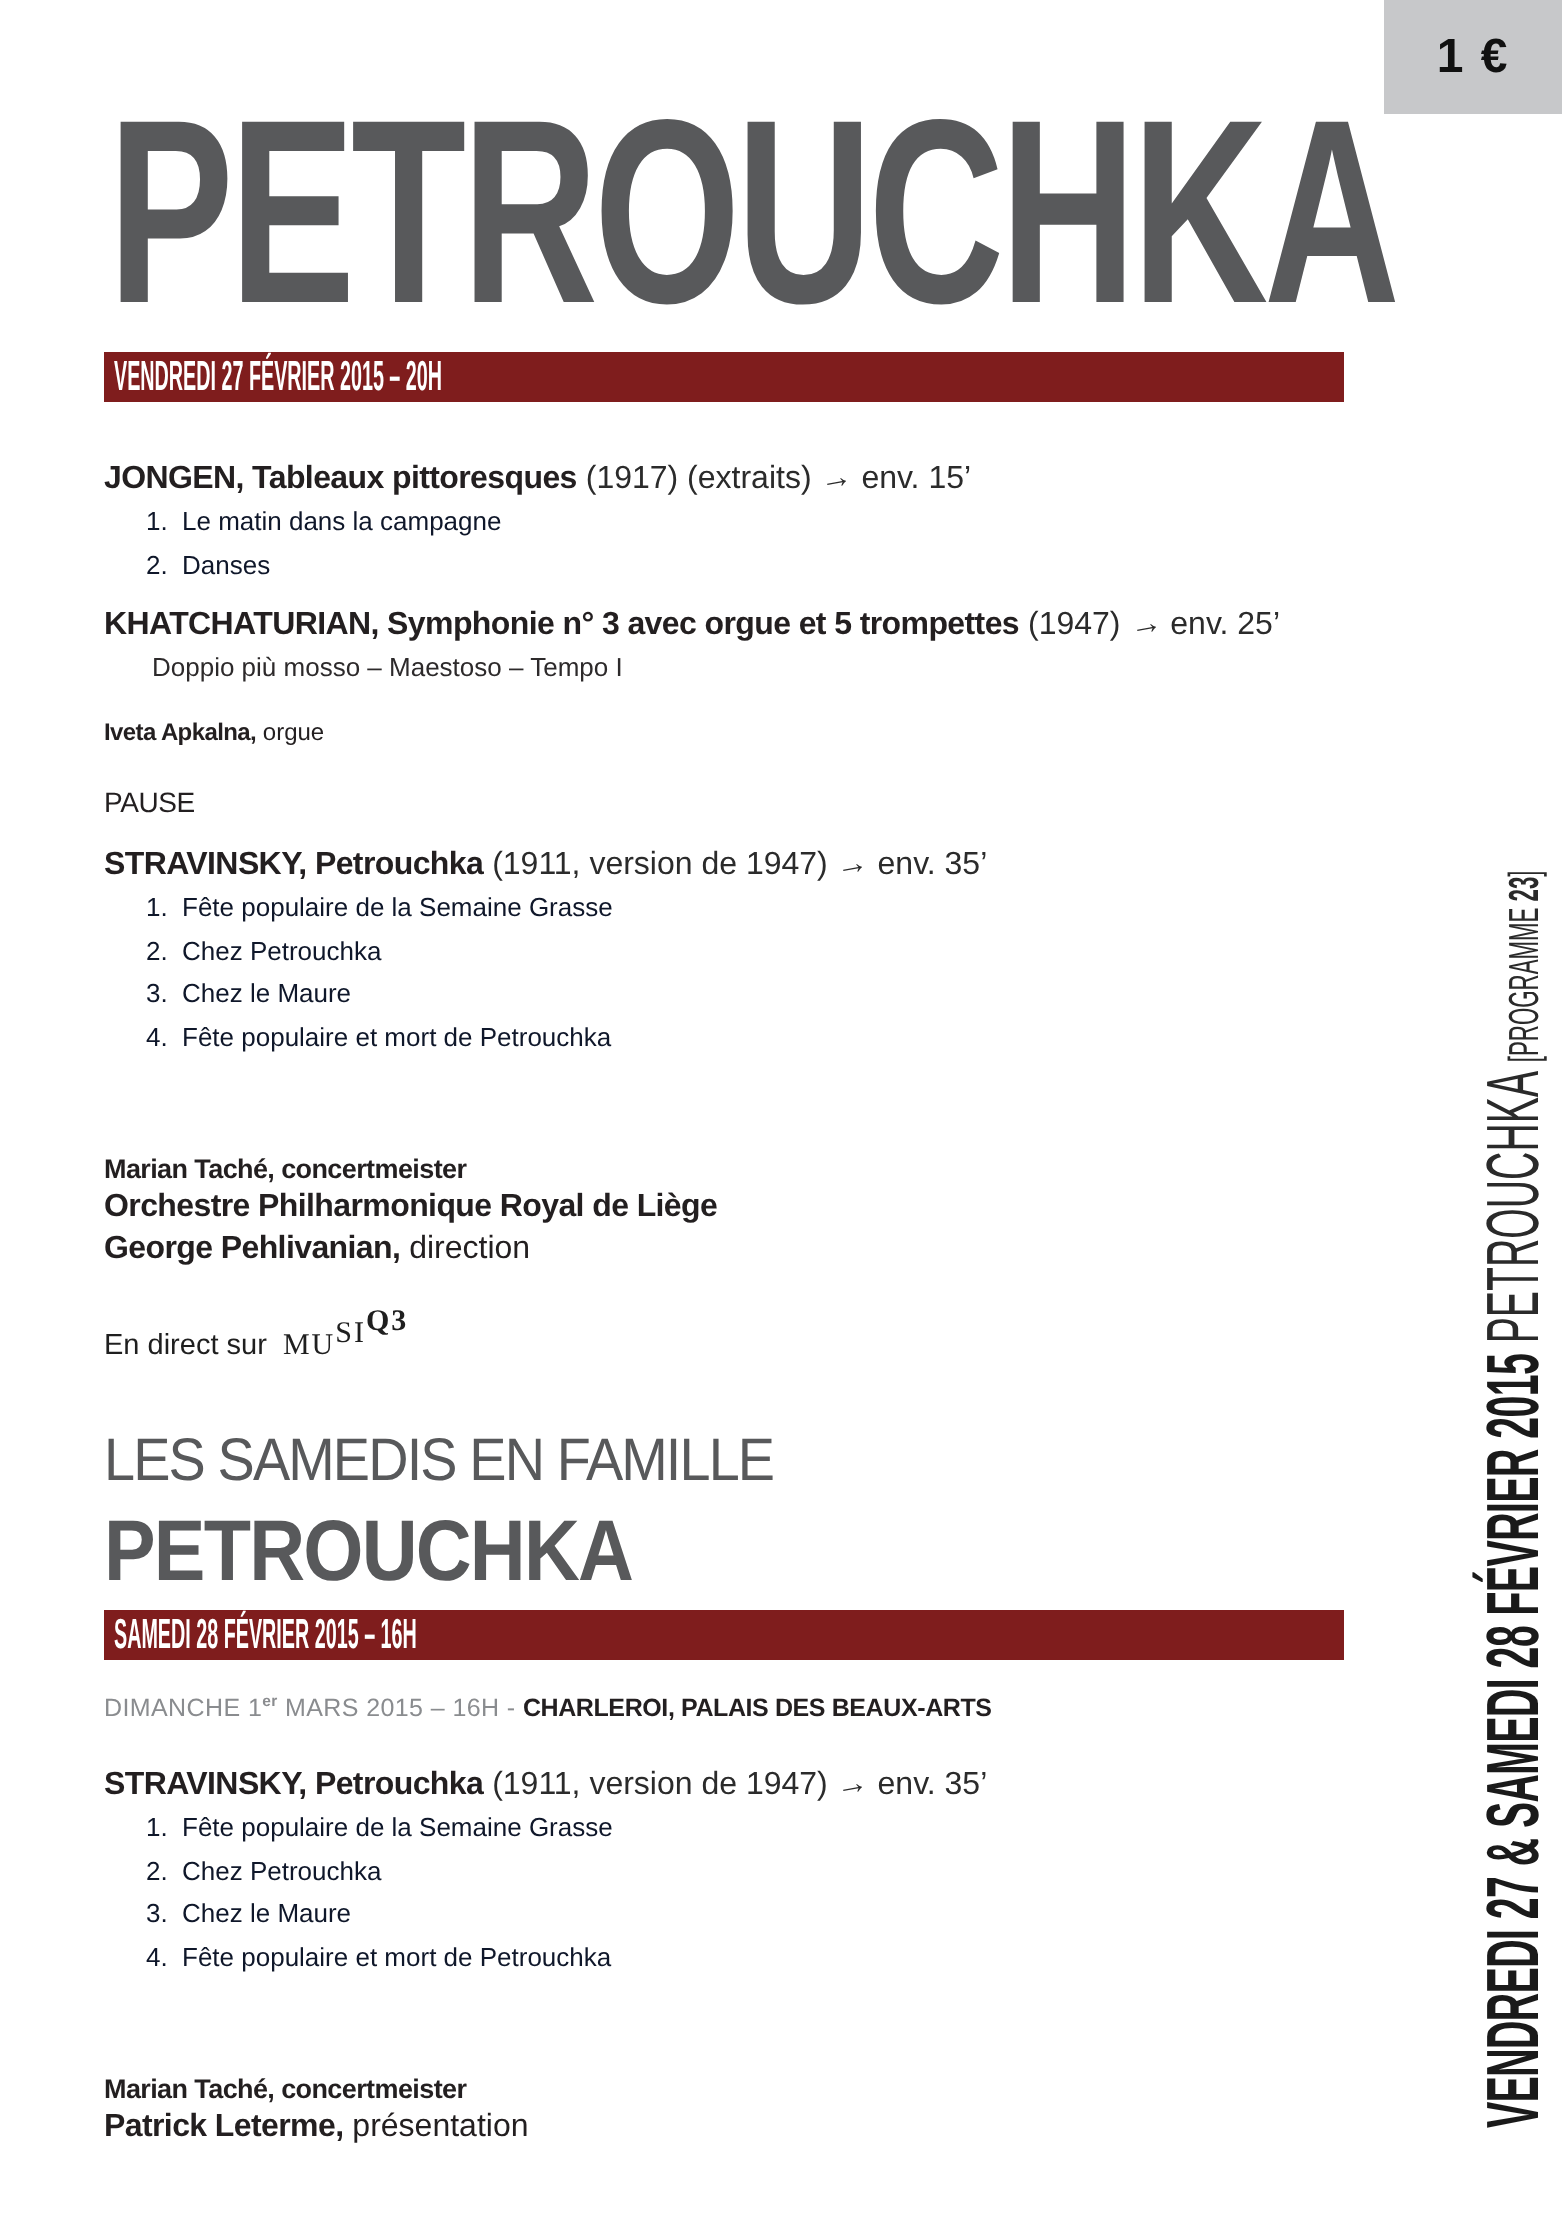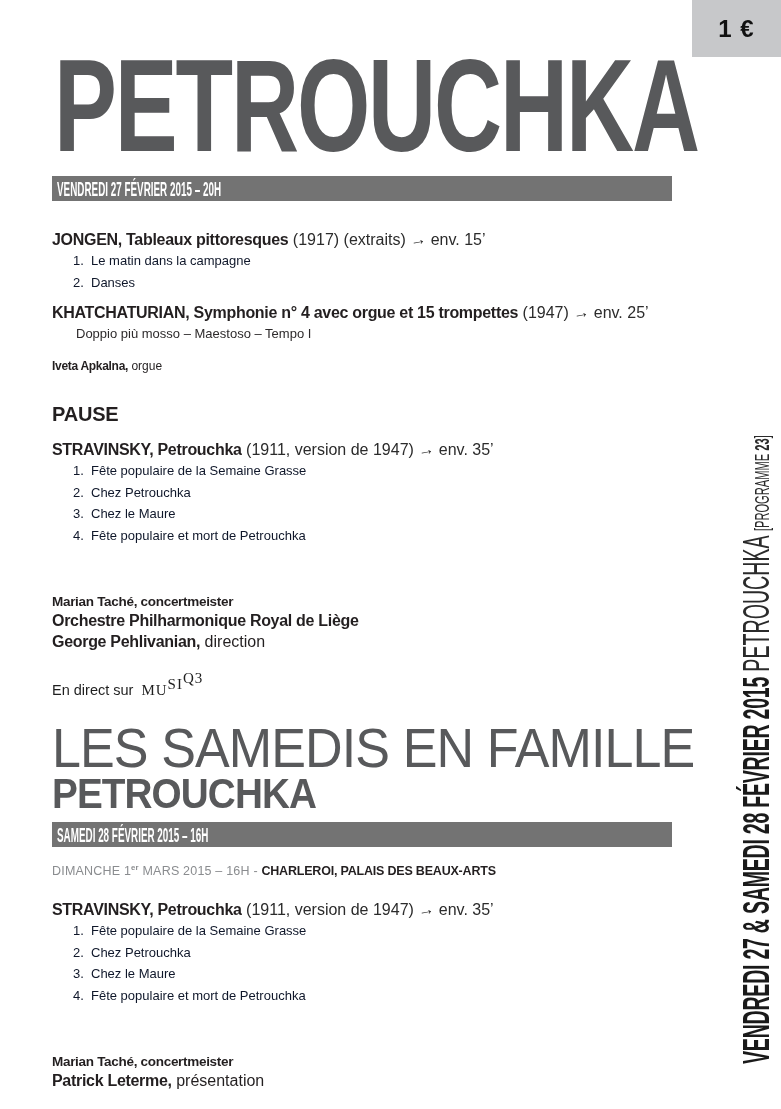--- a/index.html
+++ b/index.html
@@ -33,21 +33,21 @@
     color: #58595b;
     line-height: 1;
     white-space: nowrap;
   }
   .cx-title { display: inline-block; transform: scaleX(0.72); transform-origin: 0 0; letter-spacing: -3px; }
 
   
   .content { position: absolute; left: 52px; top: 176px; width: 620px; }
 
   .date-bar {
-    background: #737373;
+    background: #7f1d1d;
     height: 25px;
     display: flex; align-items: center;
     padding-left: 5px;
     overflow: hidden;
   }
   .bar-text {
     color: #fff;
     font-weight: bold;
     font-size: 21px;
     white-space: nowrap;
@@ -65,35 +65,35 @@
   .mov-num { display: inline-block; margin-left: 21px; width: 18px; }
   .tempo-line { font-size: 13px; line-height: 22px; margin-left: 24px; color: #2d2a2b; }
 
   .mt-first { margin-top: 29px; }
   .mt-work { margin-top: 10px; }
 
   .soloist { margin-top: 14px; font-size: 12px; }
   .soloist .b, .credit .b { font-weight: bold; letter-spacing: -0.3px; }
   .soloist .r, .credit .r { font-weight: normal; }
 
-  .pause { margin-top: 30px; font-size: 20px; font-weight: bold; letter-spacing: -0.2px; }
+  .pause { margin-top: 20px; font-size: 14px; font-weight: normal; letter-spacing: -0.2px; }
   .mt-strav { margin-top: 14px; }
 
   .credits { margin-top: 13px; }
   .credit-sm { font-size: 13.5px; line-height: 17px; font-weight: bold; letter-spacing: -0.2px; margin-top: 47px; }
   .credit-lg { font-size: 16px; line-height: 21px; }
 
   .broadcast { margin-top: 30px; font-size: 14.5px; color: #1f1f1f; }
   .musiq { font-family: "Liberation Serif", serif; font-size: 15px; letter-spacing: 1px; margin-left: 4px; }
   .musiq .si { position: relative; top: -6px; }
-  .musiq .q3 { position: relative; top: -12px; }
+  .musiq .q3 { position: relative; top: -12px; font-weight: bold; }
 
   .series-title {
     margin: 25px 0 0 0;
-    font-size: 56px;
+    font-size: 30px;
     line-height: 47px;
     font-weight: normal;
     color: #58595b;
     white-space: nowrap;
   }
   .series-title .cx { display: inline-block; transform: scaleX(0.93); transform-origin: 0 0; letter-spacing: -1px; }
   .series-sub {
     margin: 0 0 6px 0;
     font-size: 43px;
     line-height: 45px;
@@ -152,21 +152,21 @@
       <span class="wh-dur">env. 15’</span>
     </div>
     <div class="mov-row">
       <span class="mov-num">1.</span><span>Le matin dans la campagne</span>
     </div>
     <div class="mov-row">
       <span class="mov-num">2.</span><span>Danses</span>
     </div>
 
     <div class="work-head mt-work">
-      <span class="wh-bold">KHATCHATURIAN, Symphonie n° 4 avec orgue et 15 trompettes</span>
+      <span class="wh-bold">KHATCHATURIAN, Symphonie n° 3 avec orgue et 5 trompettes</span>
       <span class="wh-meta">(1947)</span>
       <span class="arrow">→</span>
       <span class="wh-dur">env. 25’</span>
     </div>
     <div class="tempo-line">Doppio più mosso – Maestoso – Tempo I</div>
 
     <div class="soloist">
       <span class="b">Iveta Apkalna,</span>
       <span class="r">orgue</span>
     </div>

